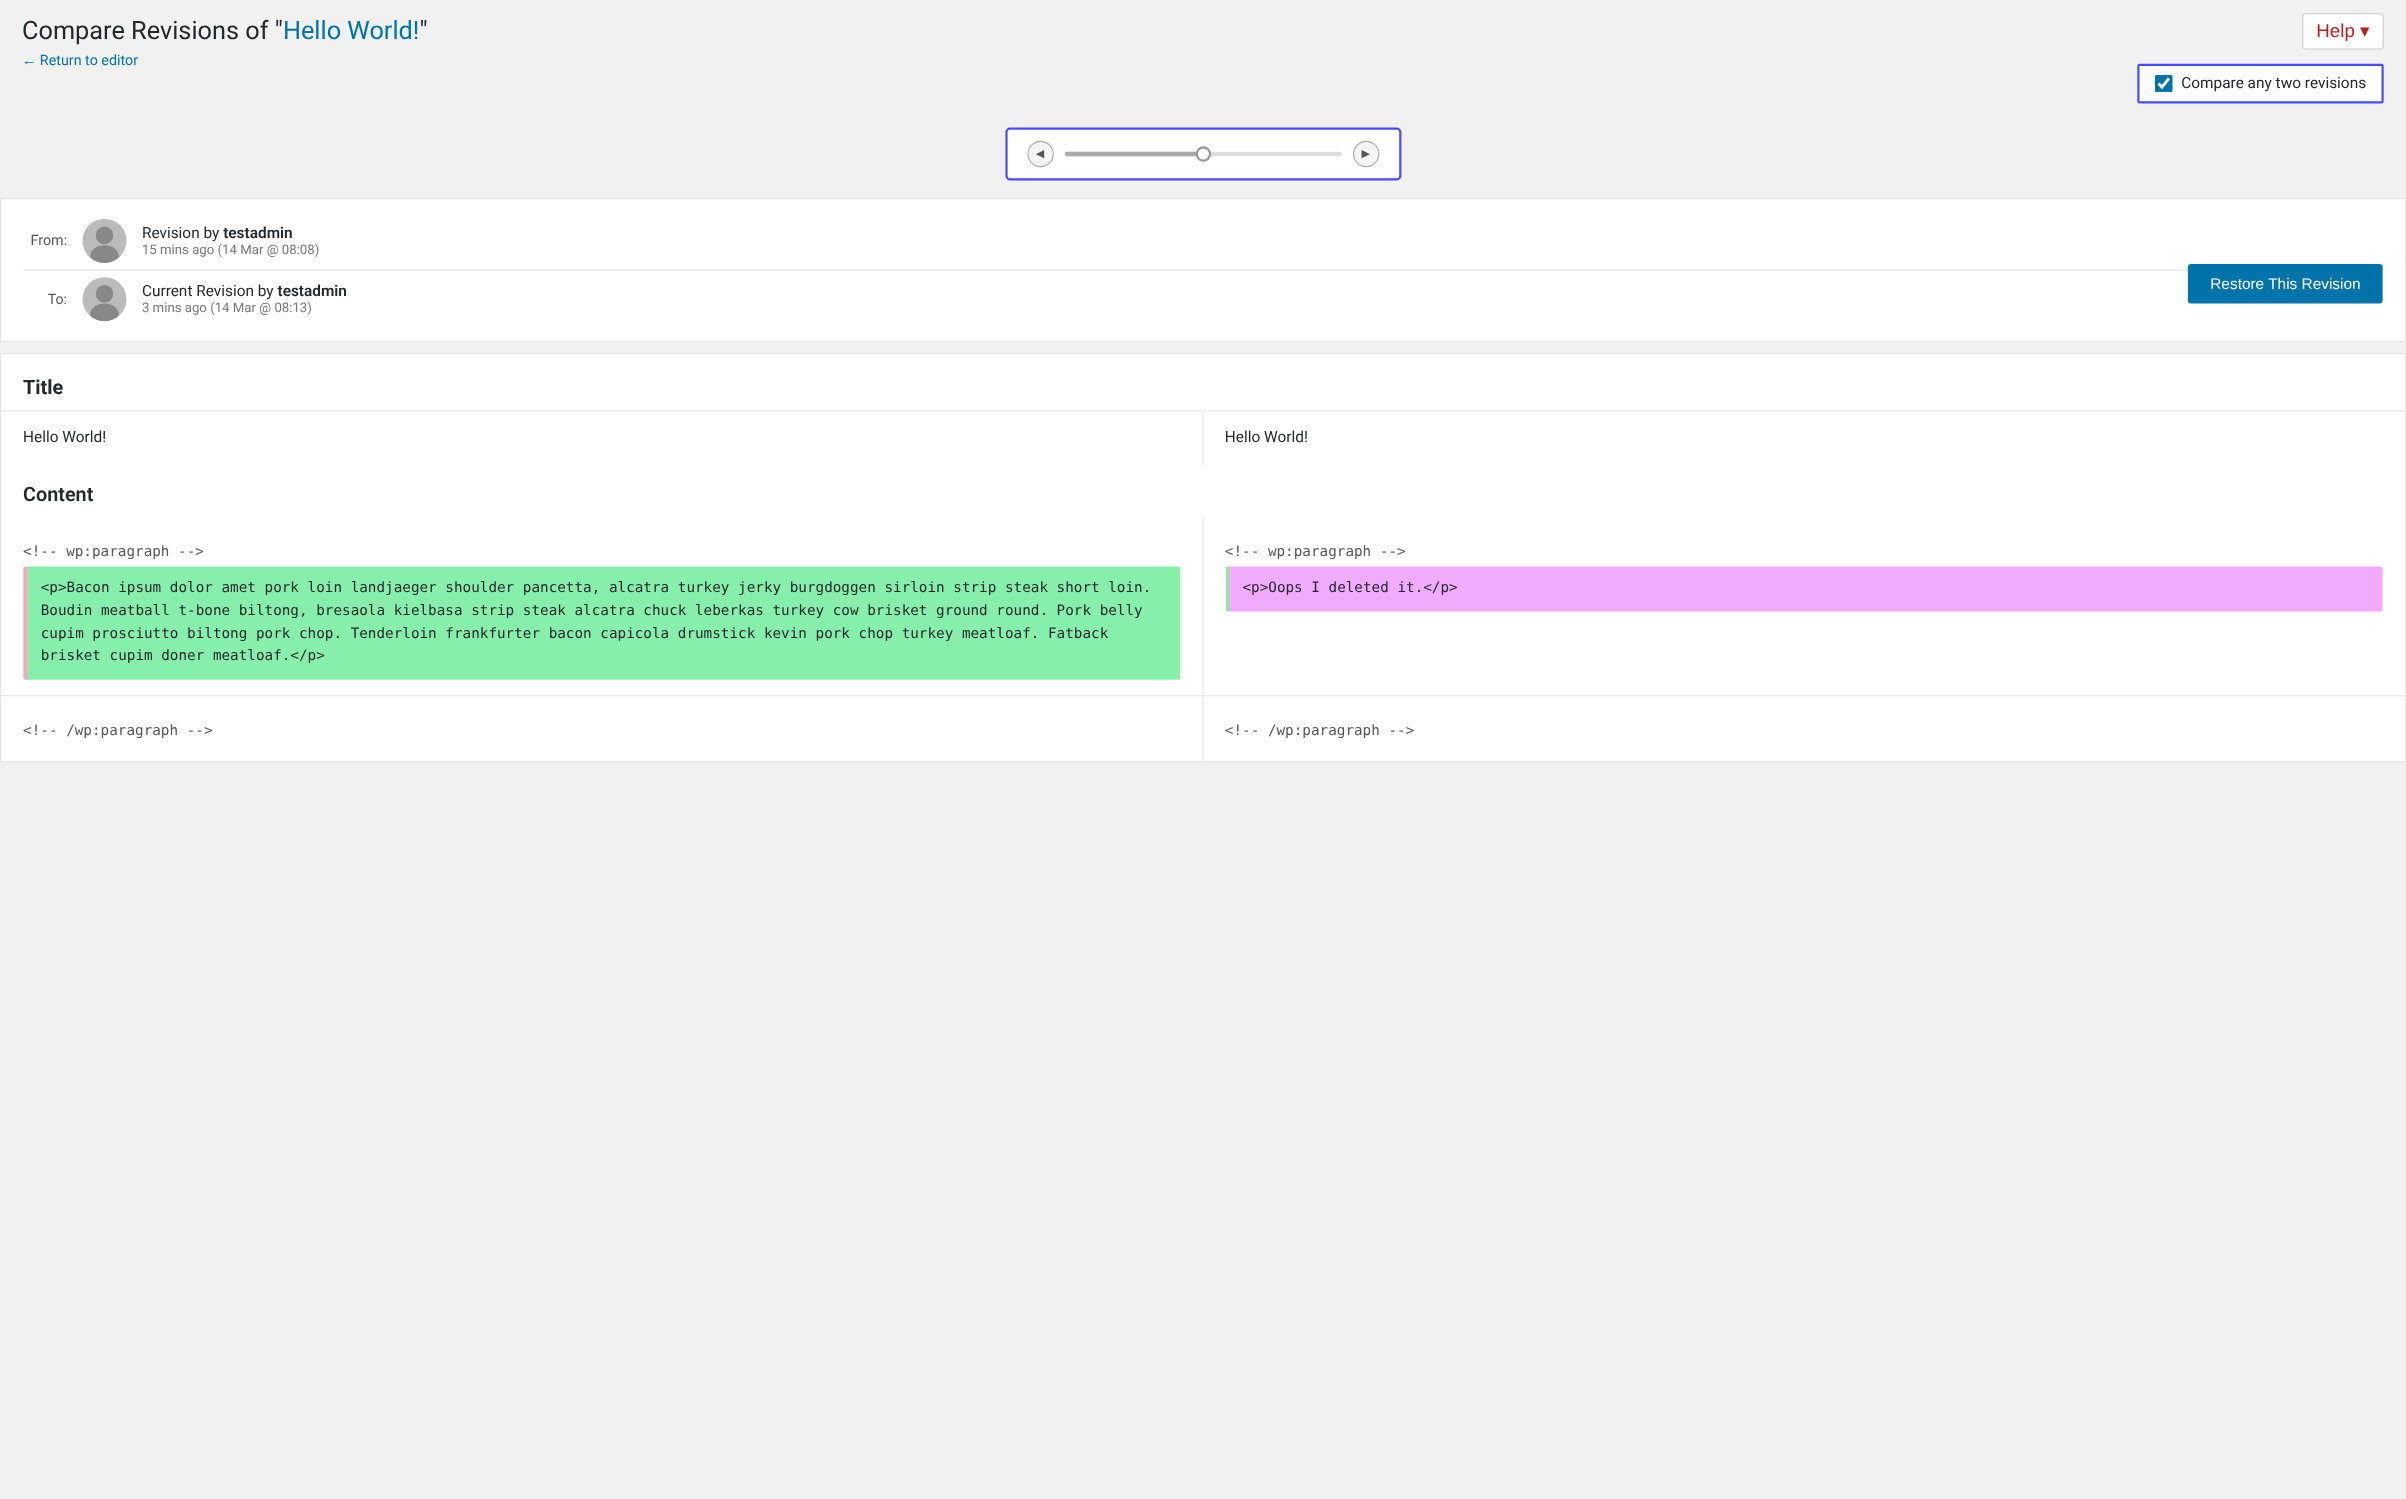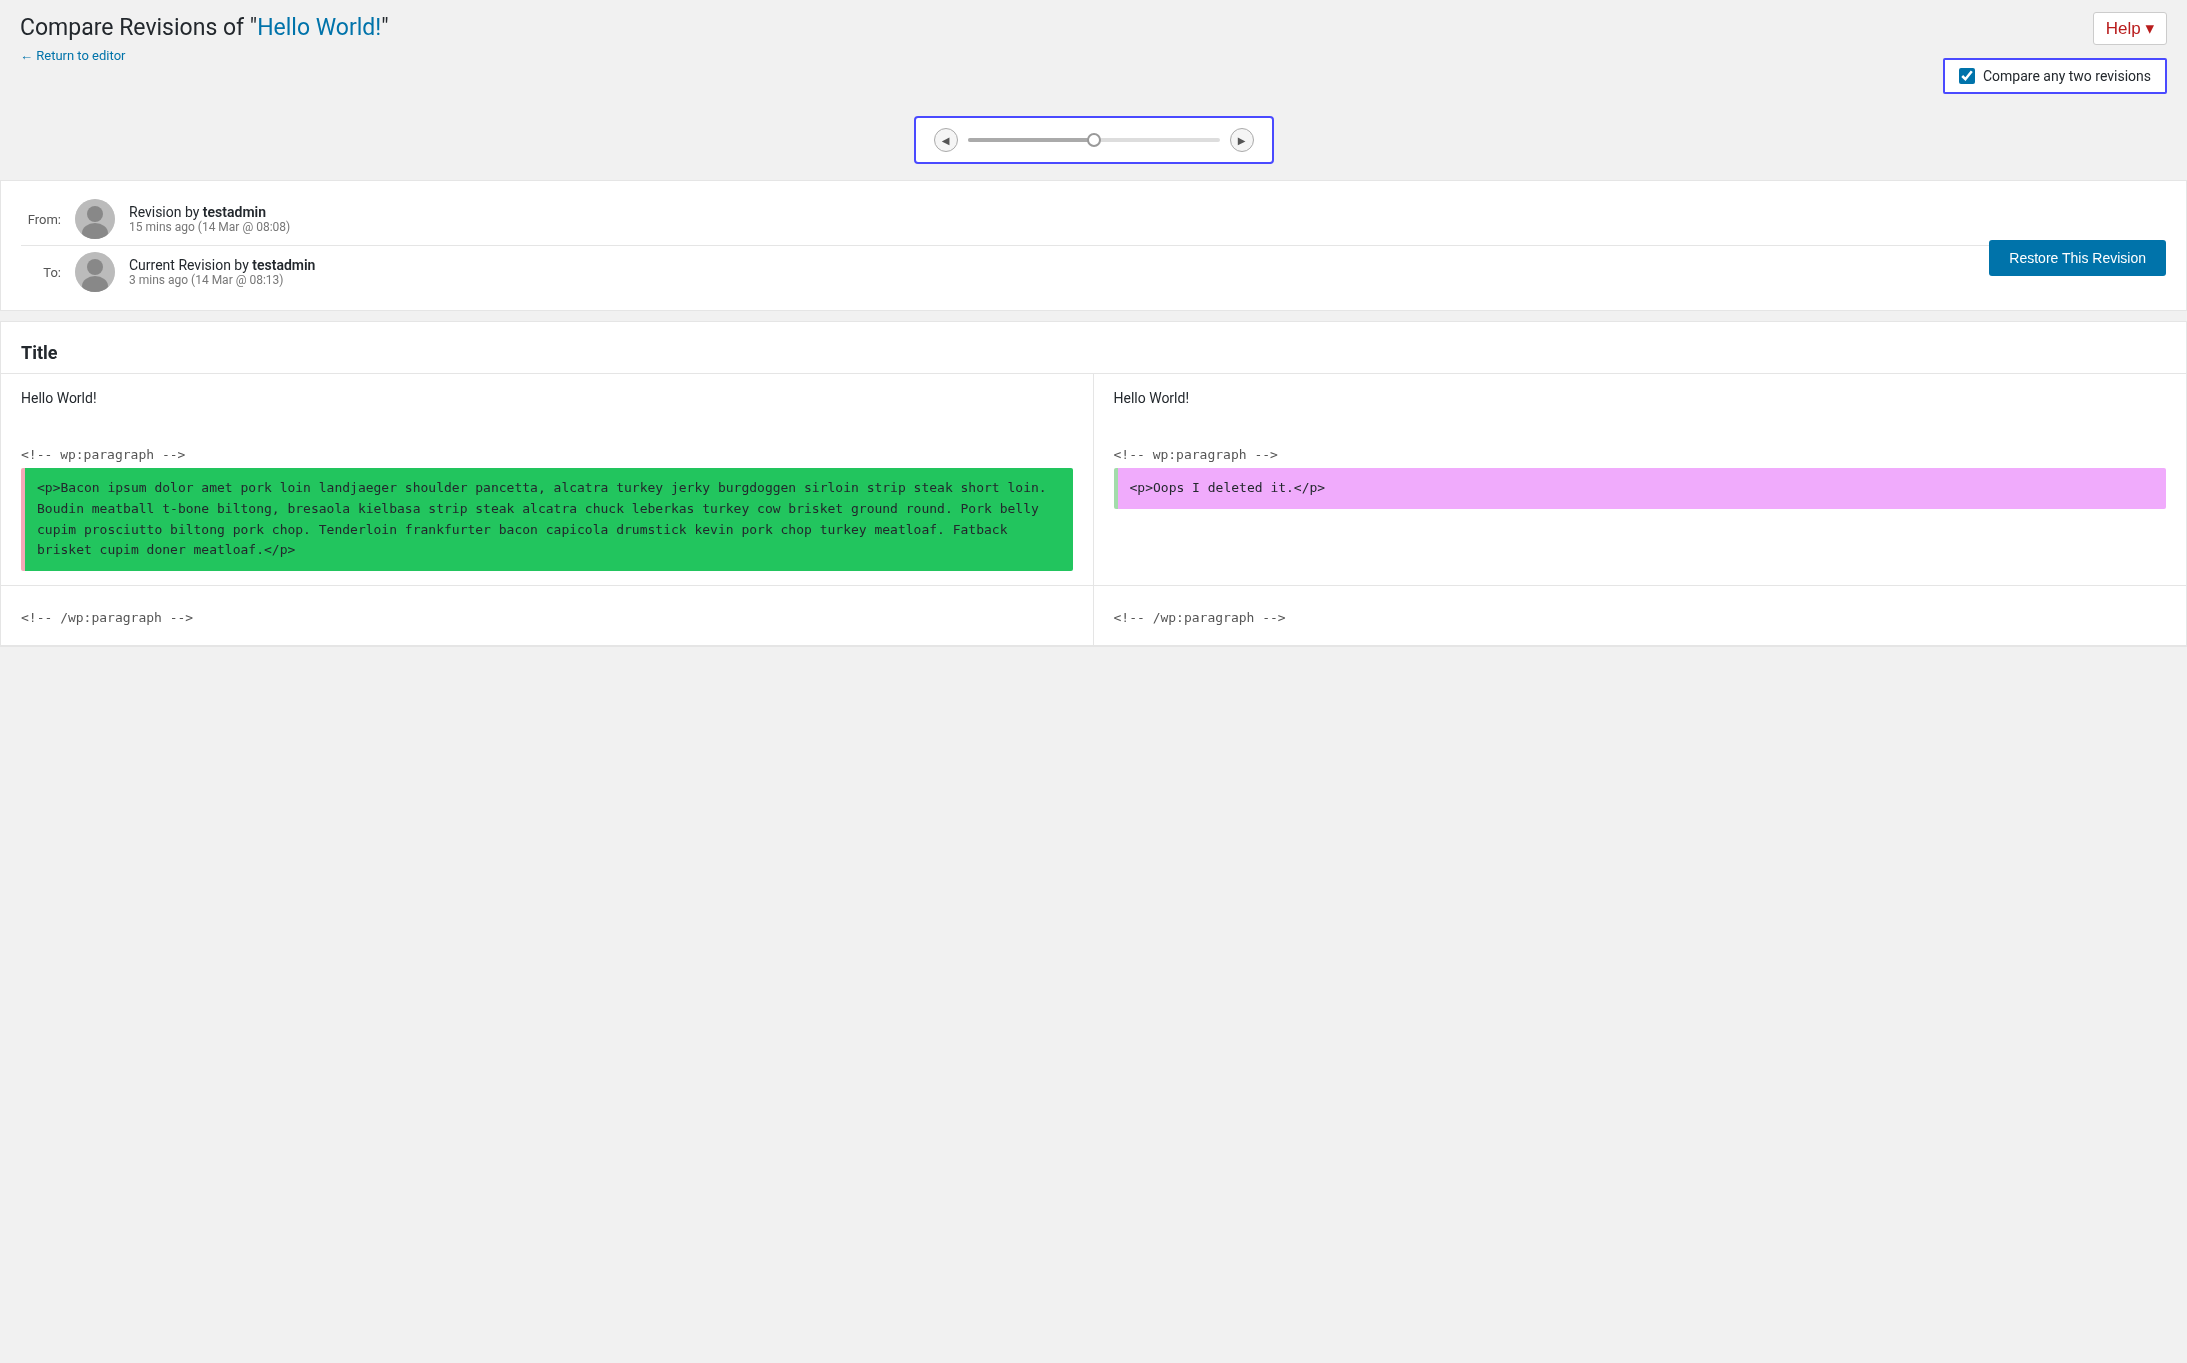--- a/index.html
+++ b/index.html
@@ -207,21 +207,21 @@
     }
     .diff-col:first-child {
       border-right: 1px solid #e5e5e5;
     }
     .diff-text {
       font-size: 14px;
       color: #23282d;
       line-height: 1.5;
     }
     .diff-removed {
-      background: #22c55e;
+      background: #86efac;
       border-left: 4px solid #f5a9b8;
       padding: 10px 12px;
       font-family: monospace;
       font-size: 13px;
       line-height: 1.6;
       border-radius: 2px;
     }
     .diff-added {
       background: #f0abfc;
       border-left: 4px solid #a2dcaa;
@@ -333,20 +333,21 @@
   <div class="diff-section-title">Title</div>
   <div class="diff-title-row">
     <div class="diff-title-col">
       <span class="diff-text">Hello World!</span>
     </div>
     <div class="diff-title-col">
       <span class="diff-text">Hello World!</span>
     </div>
   </div>
 
+  <div class="content-header">Content</div>
   <div class="diff-columns">
     <div class="diff-col">
       <div class="diff-comment">&lt;!-- wp:paragraph --&gt;</div>
       <div class="diff-removed">&lt;p&gt;Bacon ipsum dolor amet pork loin landjaeger shoulder pancetta, alcatra turkey jerky burgdoggen sirloin strip steak short loin. Boudin meatball t-bone biltong, bresaola kielbasa strip steak alcatra chuck leberkas turkey cow brisket ground round. Pork belly cupim prosciutto biltong pork chop. Tenderloin frankfurter bacon capicola drumstick kevin pork chop turkey meatloaf. Fatback brisket cupim doner meatloaf.&lt;/p&gt;</div>
     </div>
     <div class="diff-col">
       <div class="diff-comment">&lt;!-- wp:paragraph --&gt;</div>
       <div class="diff-added">&lt;p&gt;Oops I deleted it.&lt;/p&gt;</div>
     </div>
   </div>

